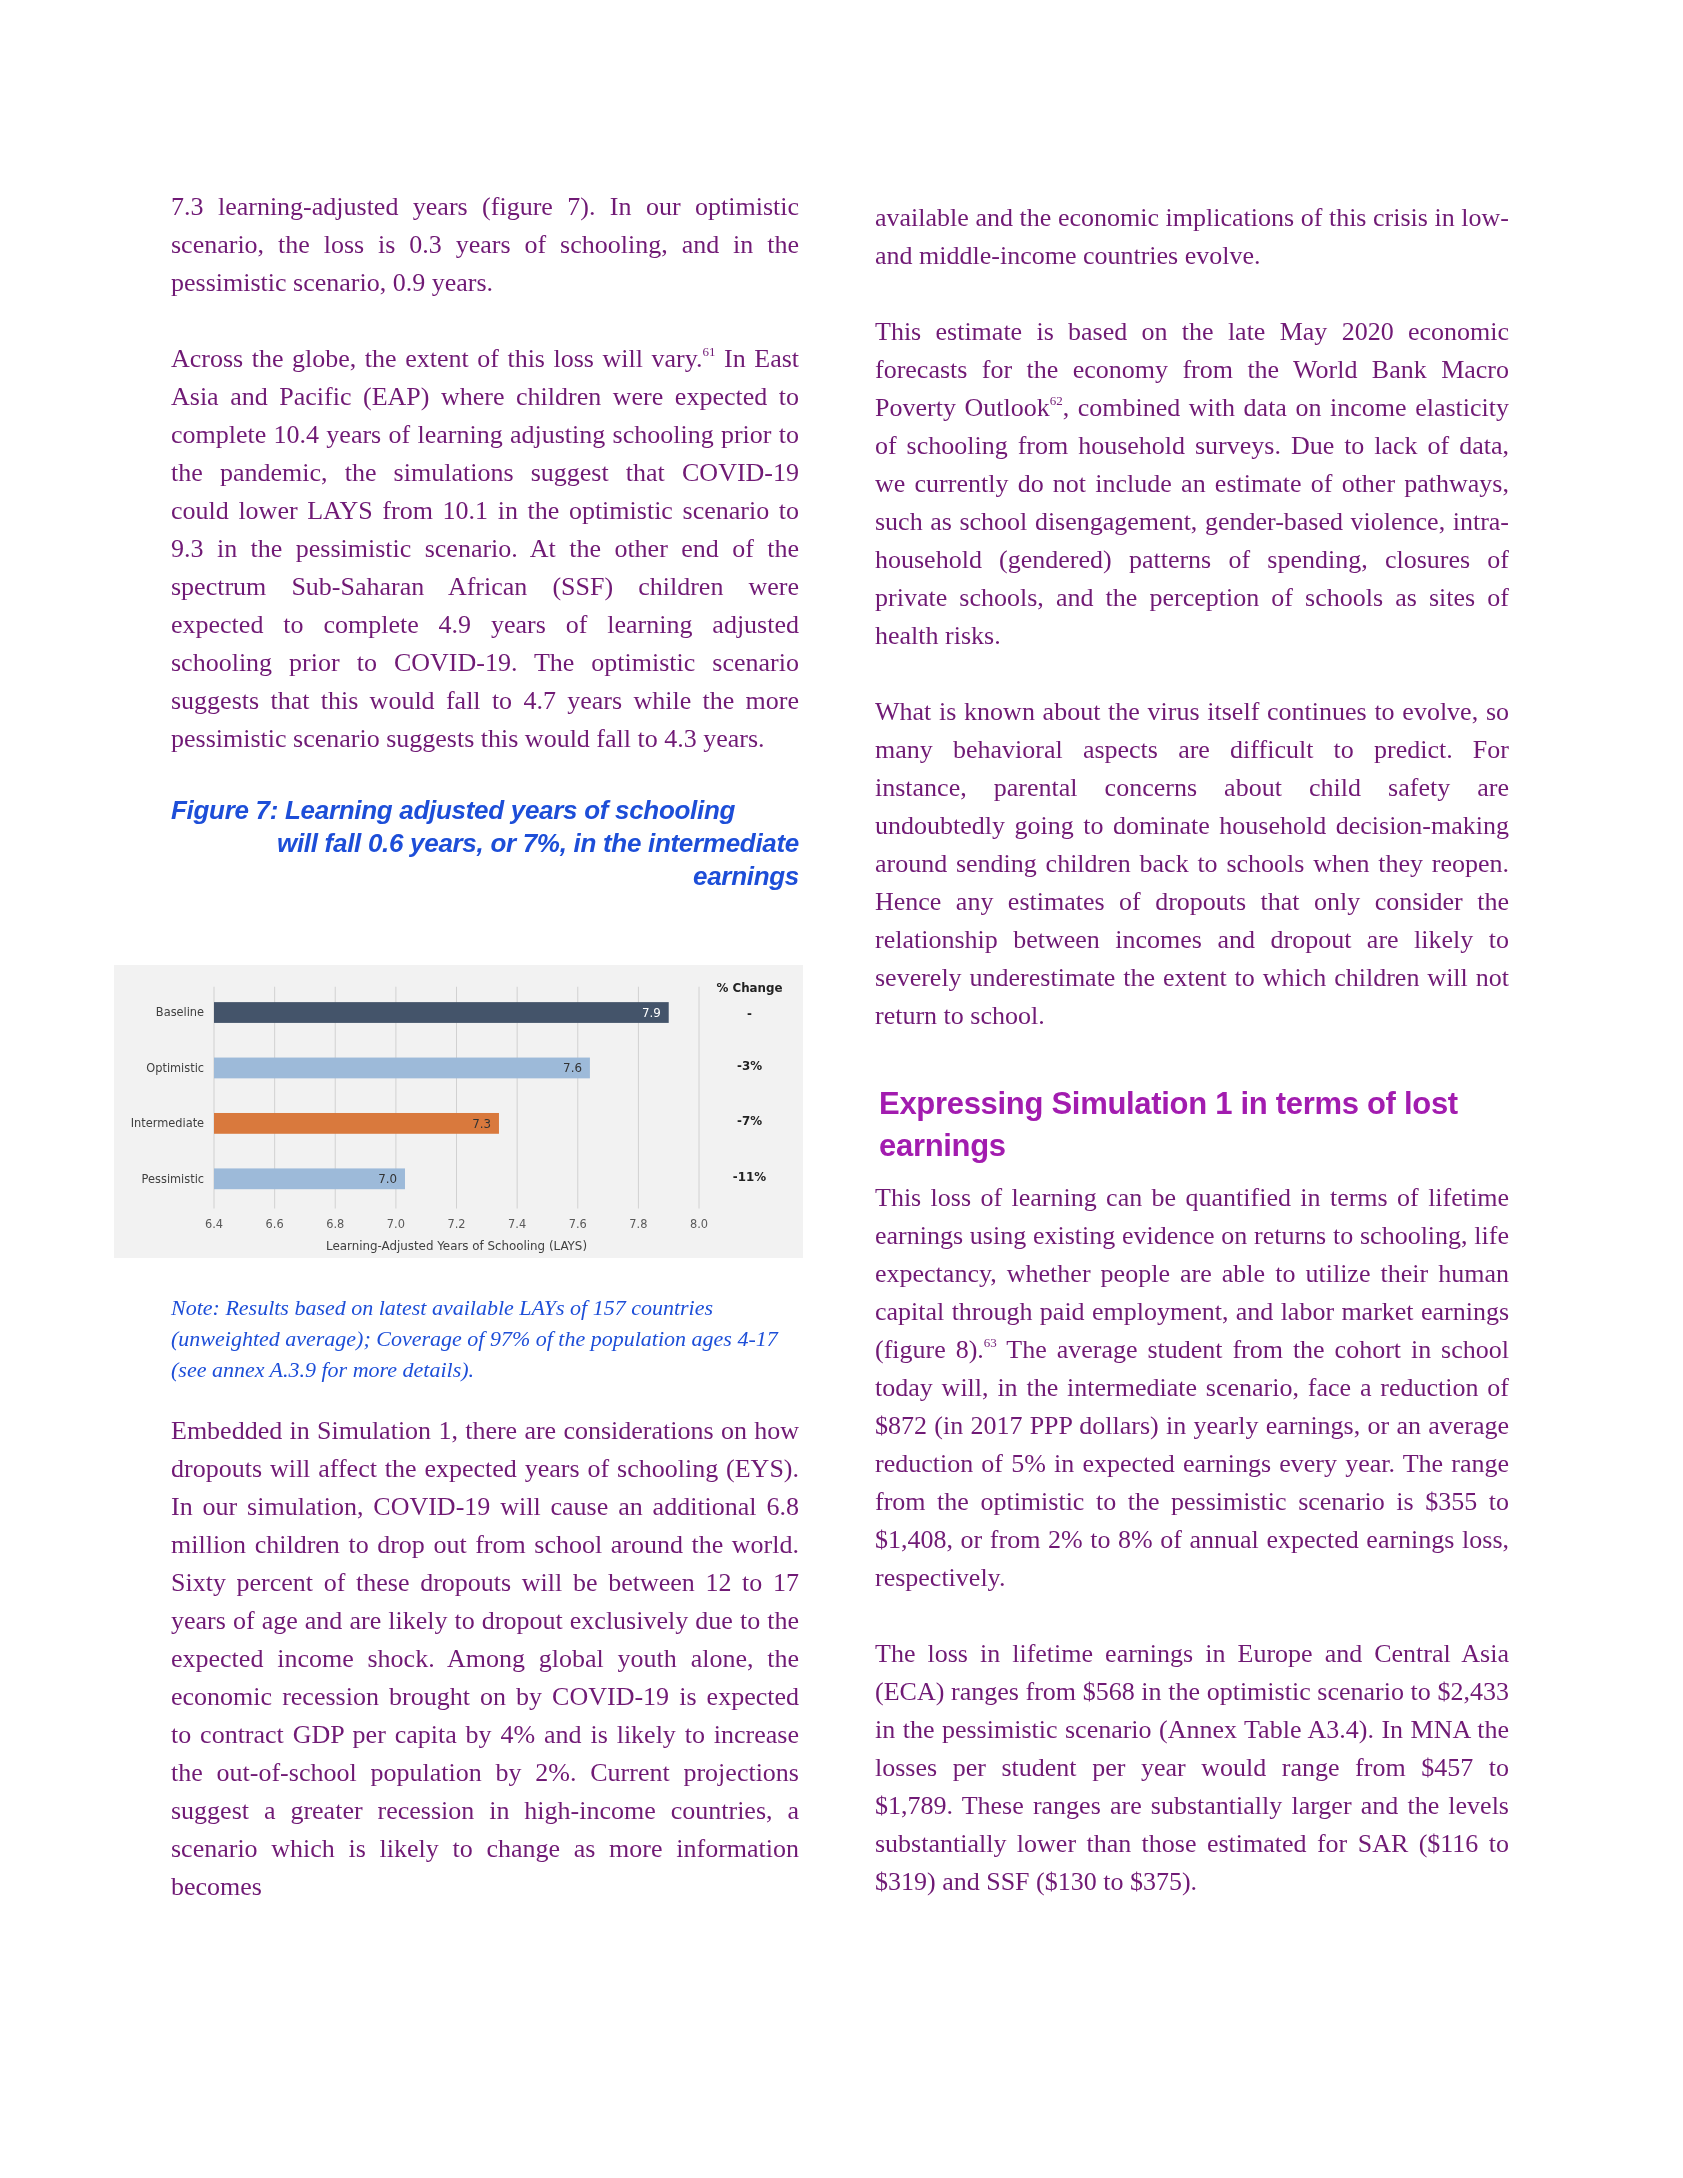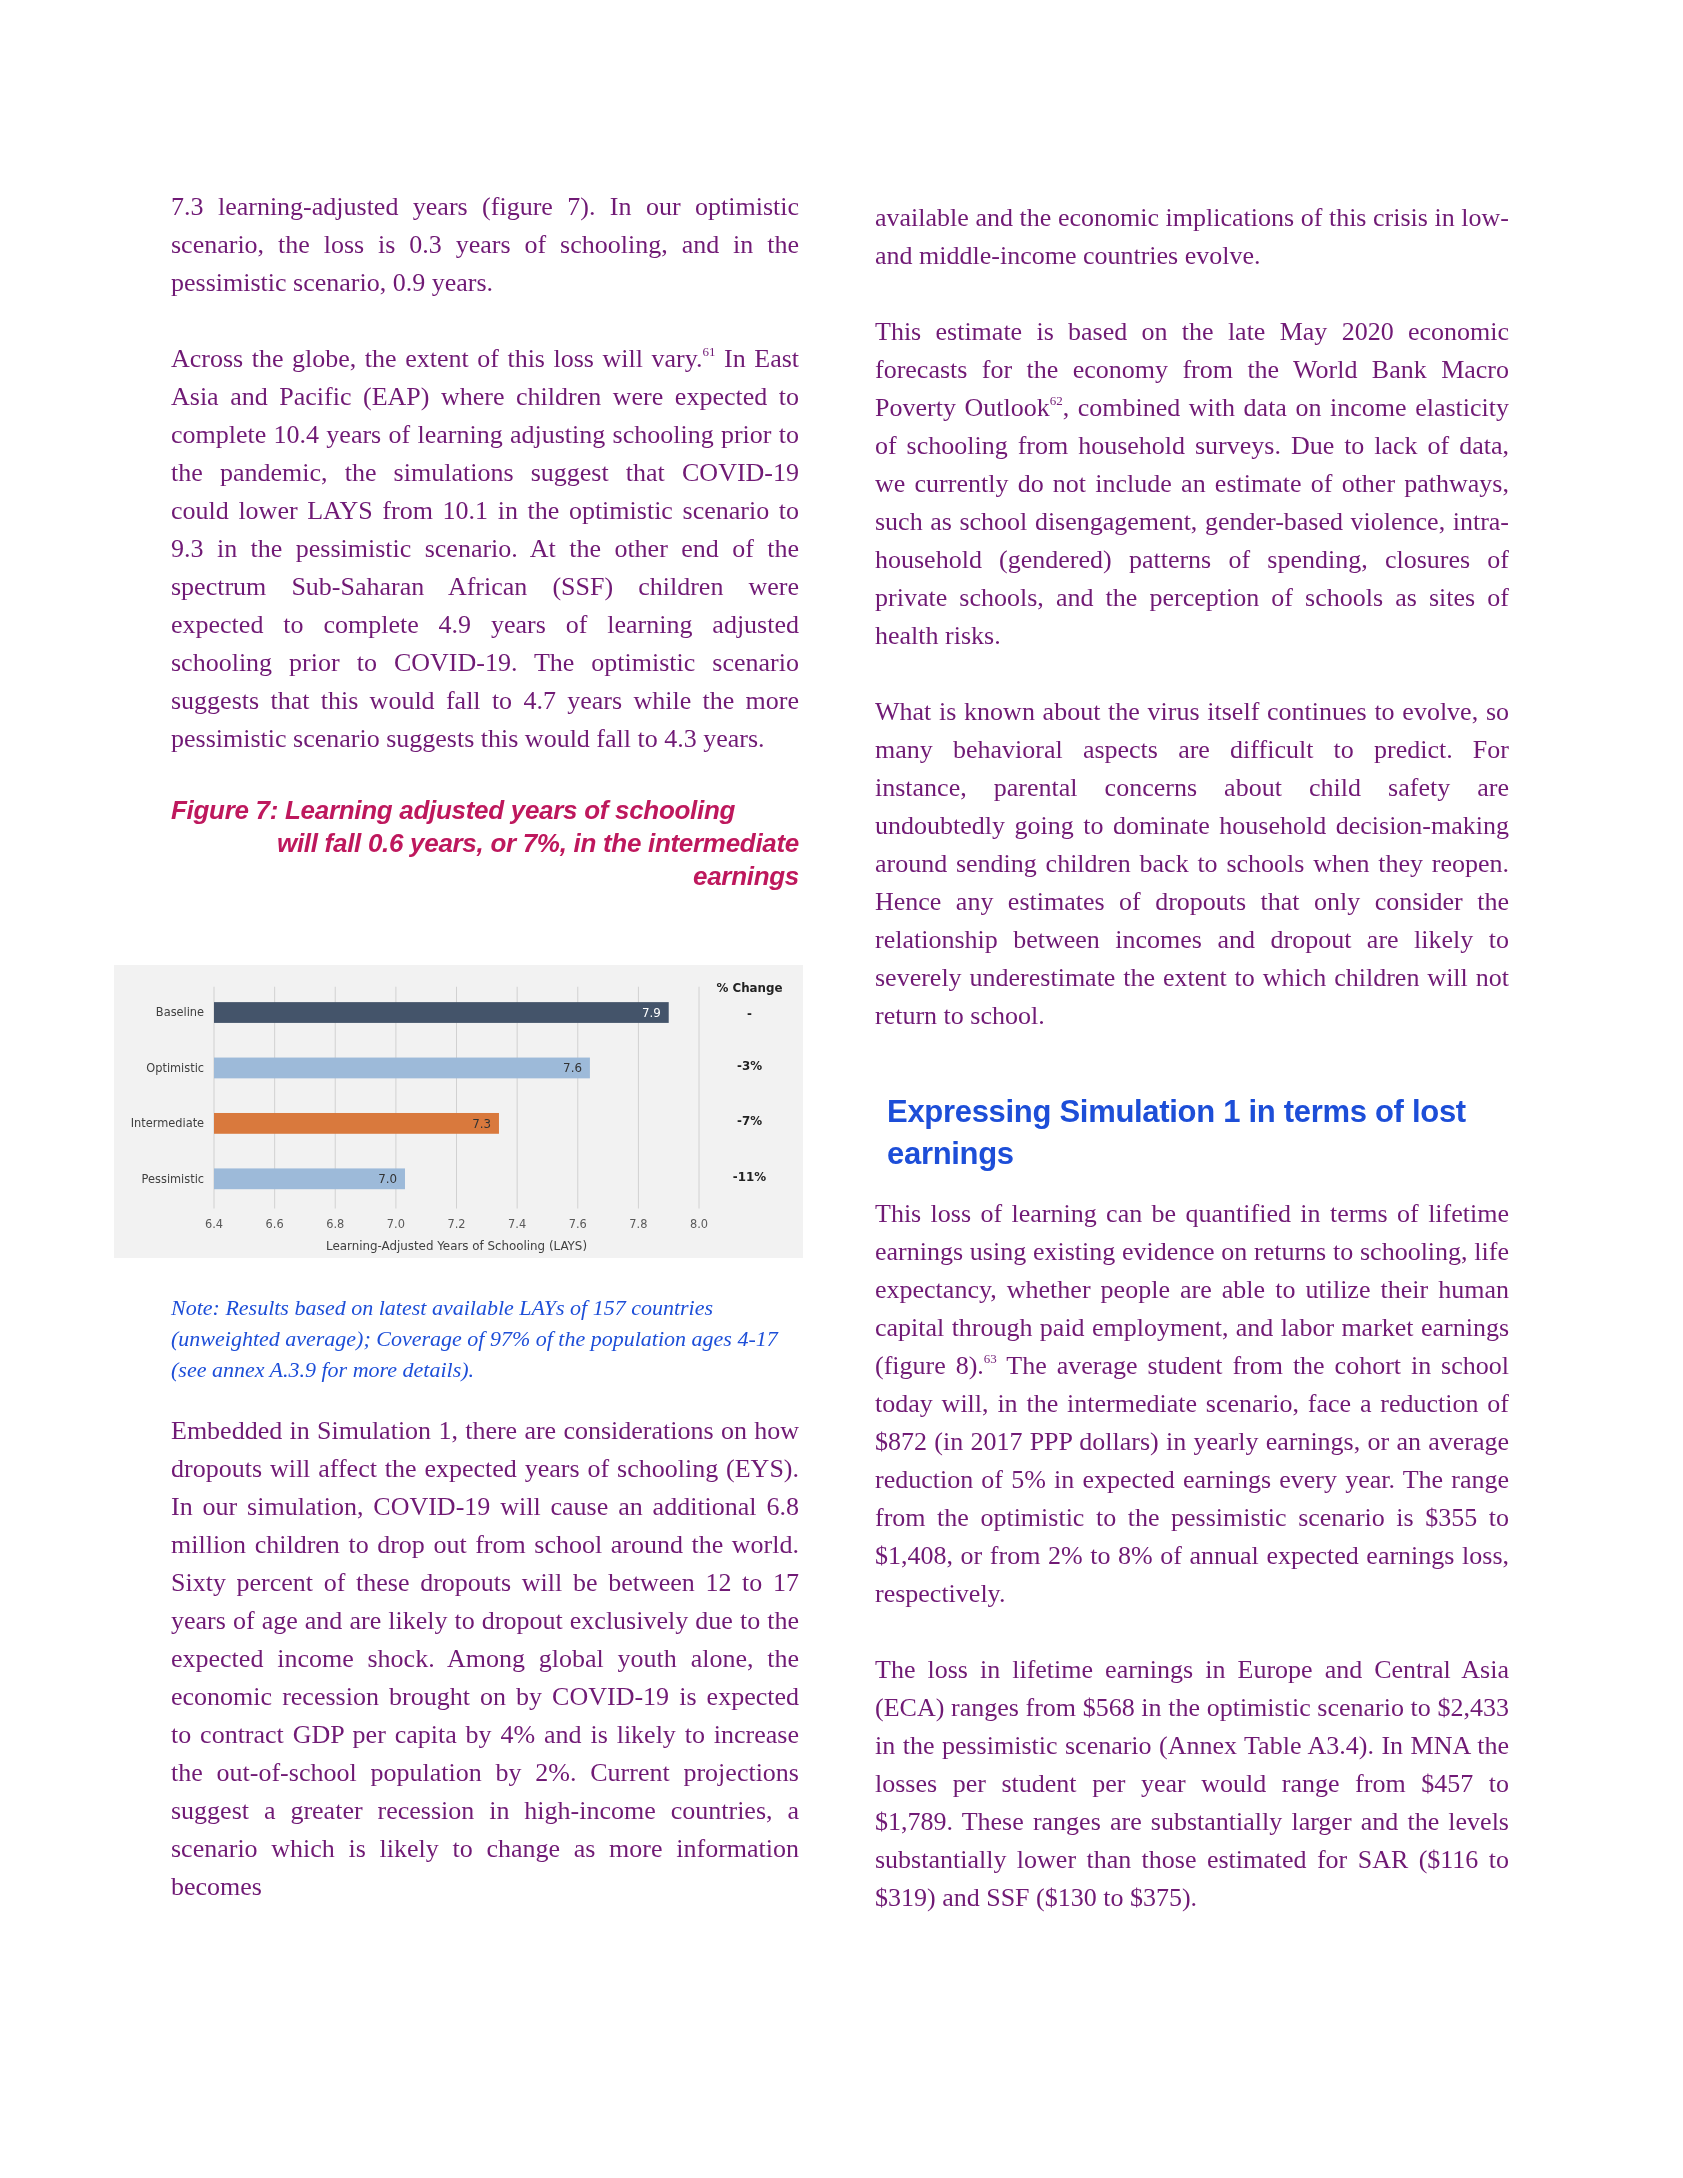--- a/index.html
+++ b/index.html
@@ -18,32 +18,32 @@
     hyphens: manual;
   }
   .para sup { font-size: 13px; line-height: 0; vertical-align: 11px; }
   .gap { height: 38px; }
   .fig-title {
     font-family: "Liberation Sans", "DejaVu Sans", sans-serif;
     font-weight: bold;
     font-style: italic;
     font-size: 26px;
     line-height: 33px;
-    color: #be185d;
+    color: #1d4ed8;
     margin: 0;
     letter-spacing: -0.3px;
   }
   .fig-title .l2 { padding-left: 38px; display: block; text-align: right; }
   .section-h {
     font-family: "Liberation Sans", "DejaVu Sans", sans-serif;
     font-weight: bold;
     font-size: 31px;
     line-height: 42px;
-    color: #1d4ed8;
-    margin: 12px;
+    color: #a21caf;
+    margin: 4px;
     letter-spacing: -0.3px;
   }
   .note {
     font-family: "Liberation Serif", "DejaVu Serif", serif;
     font-style: italic;
     font-size: 22px;
     line-height: 31px;
     color: #1d4ed8;
     margin: 0;
   }

